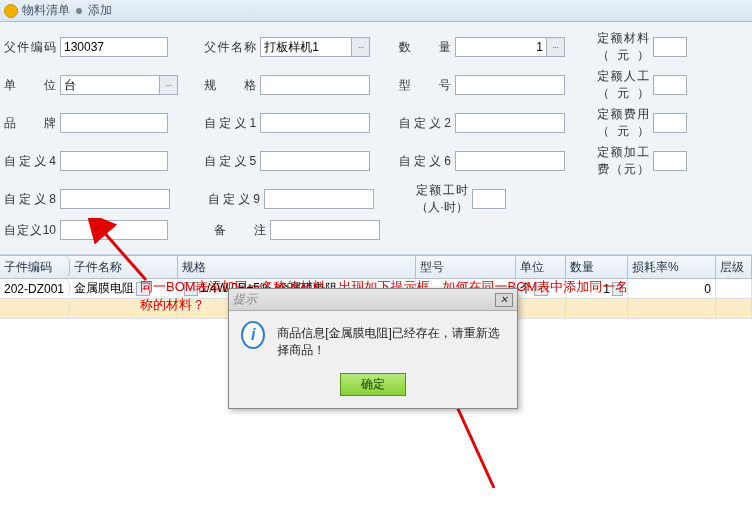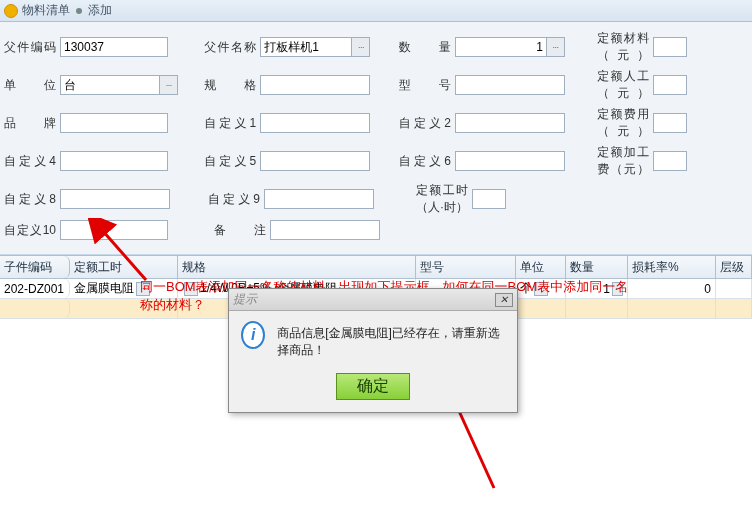--- a/index.html
+++ b/index.html
@@ -25,21 +25,21 @@
 .c-code { width: 70px; border-radius: 6px; } .c-name { width: 108px; } .c-spec { width: 238px; } .c-model { width: 100px; } .c-unit { width: 50px; } .c-qty { width: 62px; } .c-rate { width: 88px; } .c-lv { width: 36px; }
 .picker-sm { width: 14px; height: 14px; background: #e8ecf0; border: 1px solid #a0b0c0; display: inline-flex; align-items: center; justify-content: center; margin-left: 2px; cursor: pointer; font-size: 8px; color: #666; letter-spacing: -1px; }
 .annotation { position: absolute; color: #e00000; font-size: 13px; line-height: 1.4; top: 278px; left: 140px; width: 500px; }
 .dialog { position: absolute; top: 288px; left: 228px; width: 290px; background: #f0f0f0; border: 1px solid #888; box-shadow: 2px 2px 6px rgba(0,0,0,0.3); }
 .dialog-title { background: linear-gradient(#e8e8e8, #d4d4d4); height: 22px; display: flex; align-items: center; justify-content: space-between; padding: 0 4px; border-bottom: 1px solid #aaa; color: #888; font-size: 12px; font-style: italic; }
 .dialog-close { width: 18px; height: 14px; background: #d8d8d8; border: 1px solid #888; display: flex; align-items: center; justify-content: center; cursor: pointer; font-size: 10px; color: #333; }
 .dialog-body { display: flex; padding: 10px 12px 14px 12px; align-items: flex-start; }
 .dialog-icon { width: 28px; height: 28px; border-radius: 50%; background: #fff; border: 2px solid #3080d0; display: flex; align-items: center; justify-content: center; color: #3080d0; font-weight: bold; font-size: 16px; margin-right: 12px; font-style: italic; }
 .dialog-msg { font-size: 12px; color: #222; padding-top: 4px; }
 .dialog-footer { text-align: center; padding-bottom: 12px; }
-.dialog-btn { background: linear-gradient(#b8e878, #88d038); border: 1px solid #5a9020; padding: 2px 20px; cursor: pointer; font-size: 16px; color: #1a4000; }
+.dialog-btn { background: linear-gradient(#b8e878, #88d038); border: 1px solid #5a9020; padding: 2px 20px; cursor: pointer; font-size: 12px; color: #1a4000; }
 svg.arrow { position: absolute; pointer-events: none; }
 .right-num { text-align: right; width: 100%; }
 </style>
 </head>
 <body>
 
 <div class="titlebar">
   <span class="icon"></span>
   <span>物料清单</span>
   <span class="dot"></span>
@@ -144,21 +144,21 @@
     <div class="form-group col2">
         <label>备　　注</label>
         <input class="w3" style="width: 110px;">
       </div>
   </div>
 </div>
 
 <div class="table-area">
   <div class="thead">
     <div class="c-code">子件编码</div>
-    <div class="c-name">定额工时</div>
+    <div class="c-name">子件名称</div>
     <div class="c-spec">规格</div>
     <div class="c-model">型号</div>
     <div class="c-unit">单位</div>
     <div class="c-qty">数量</div>
     <div class="c-rate">损耗率%</div>
     <div class="c-lv">层级</div>
   </div>
   <div class="trow">
     <div class="c-code">202-DZ001</div>
     <div class="c-name">

